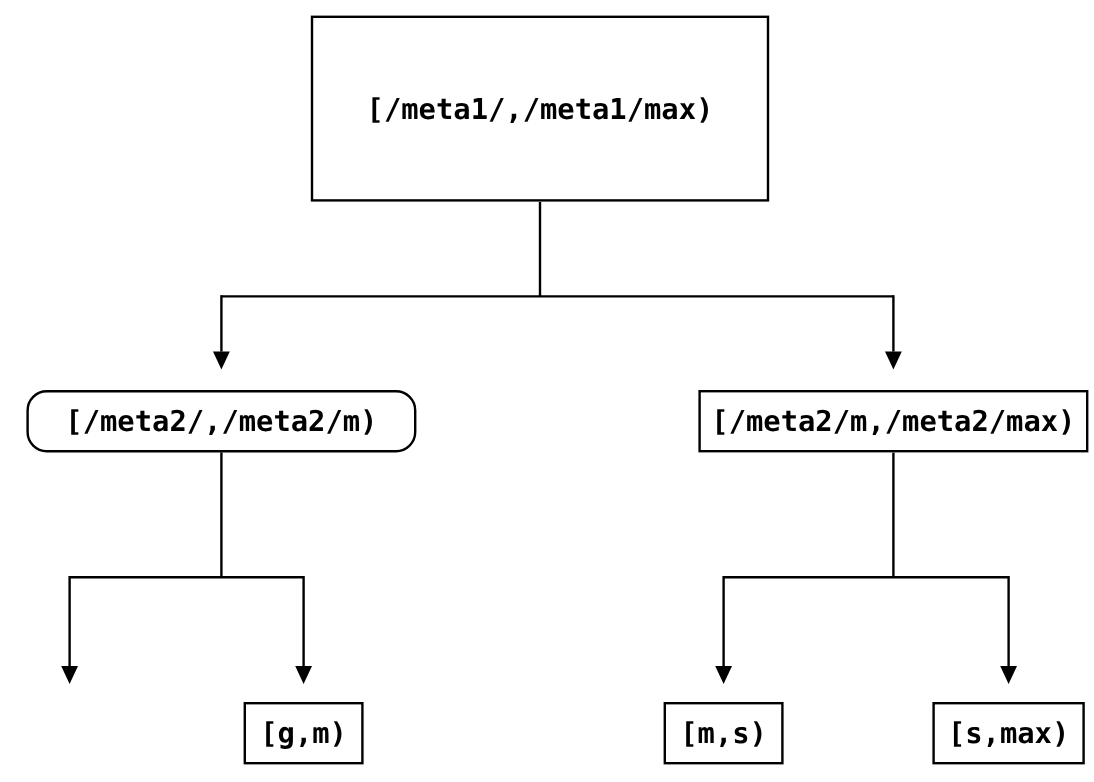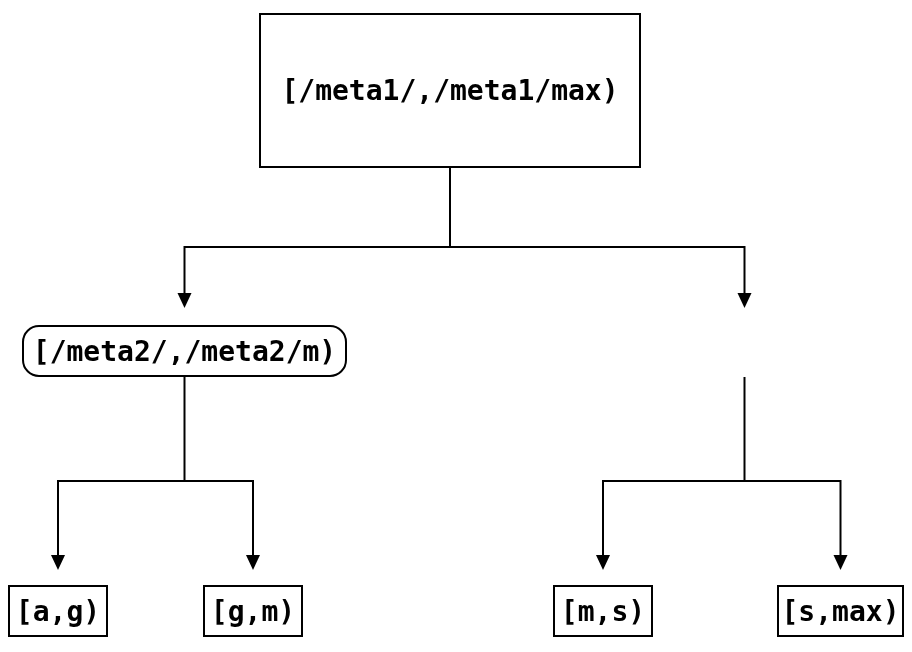--- a/index.html
+++ b/index.html
@@ -25,21 +25,21 @@
   .node {
     position: absolute;
     box-sizing: border-box;
     border: 2px solid var(--line);
     background: var(--node-fill);
     display: flex;
     align-items: center;
     justify-content: center;
     font-family: "DejaVu Sans Mono", "Liberation Mono", monospace;
     font-weight: bold;
-    font-size: 28px;
+    font-size: 24px;
     color: var(--text);
     white-space: nowrap;
   }
   .node-root  { left: 259px; top: 13px;  width: 382px; height: 155px; }
   .node-l2a   { left: 22px;  top: 325px; width: 325px; height: 52px; border-radius: 17px; }
   .node-l2b   { left: 582px; top: 325px; width: 325px; height: 52px; }
   .node-leaf1 { left: 8px;   top: 585px; width: 100px; height: 52px; }
   .node-leaf2 { left: 203px; top: 585px; width: 100px; height: 52px; }
   .node-leaf3 { left: 553px; top: 585px; width: 100px; height: 52px; }
   .node-leaf4 { left: 777px; top: 585px; width: 127px; height: 52px; }
@@ -82,24 +82,24 @@
   </svg>
 
   <div class="node node-root">
     <span>[/meta1/,/meta1/max)</span>
   </div>
 
   <div class="node node-l2a">
     <span>[/meta2/,/meta2/m)</span>
   </div>
 
+  <div class="node node-l2b">
+    <span>[/meta2/m,/meta2/max)</span>
+  </div>
 
-  <div class="node node-leaf1">
-    <span>[a,g)</span>
-  </div>
 
   <div class="node node-leaf2">
     <span>[g,m)</span>
   </div>
 
   <div class="node node-leaf4">
     <span>[s,max)</span>
   </div>
 
   <div class="node node-leaf3">

